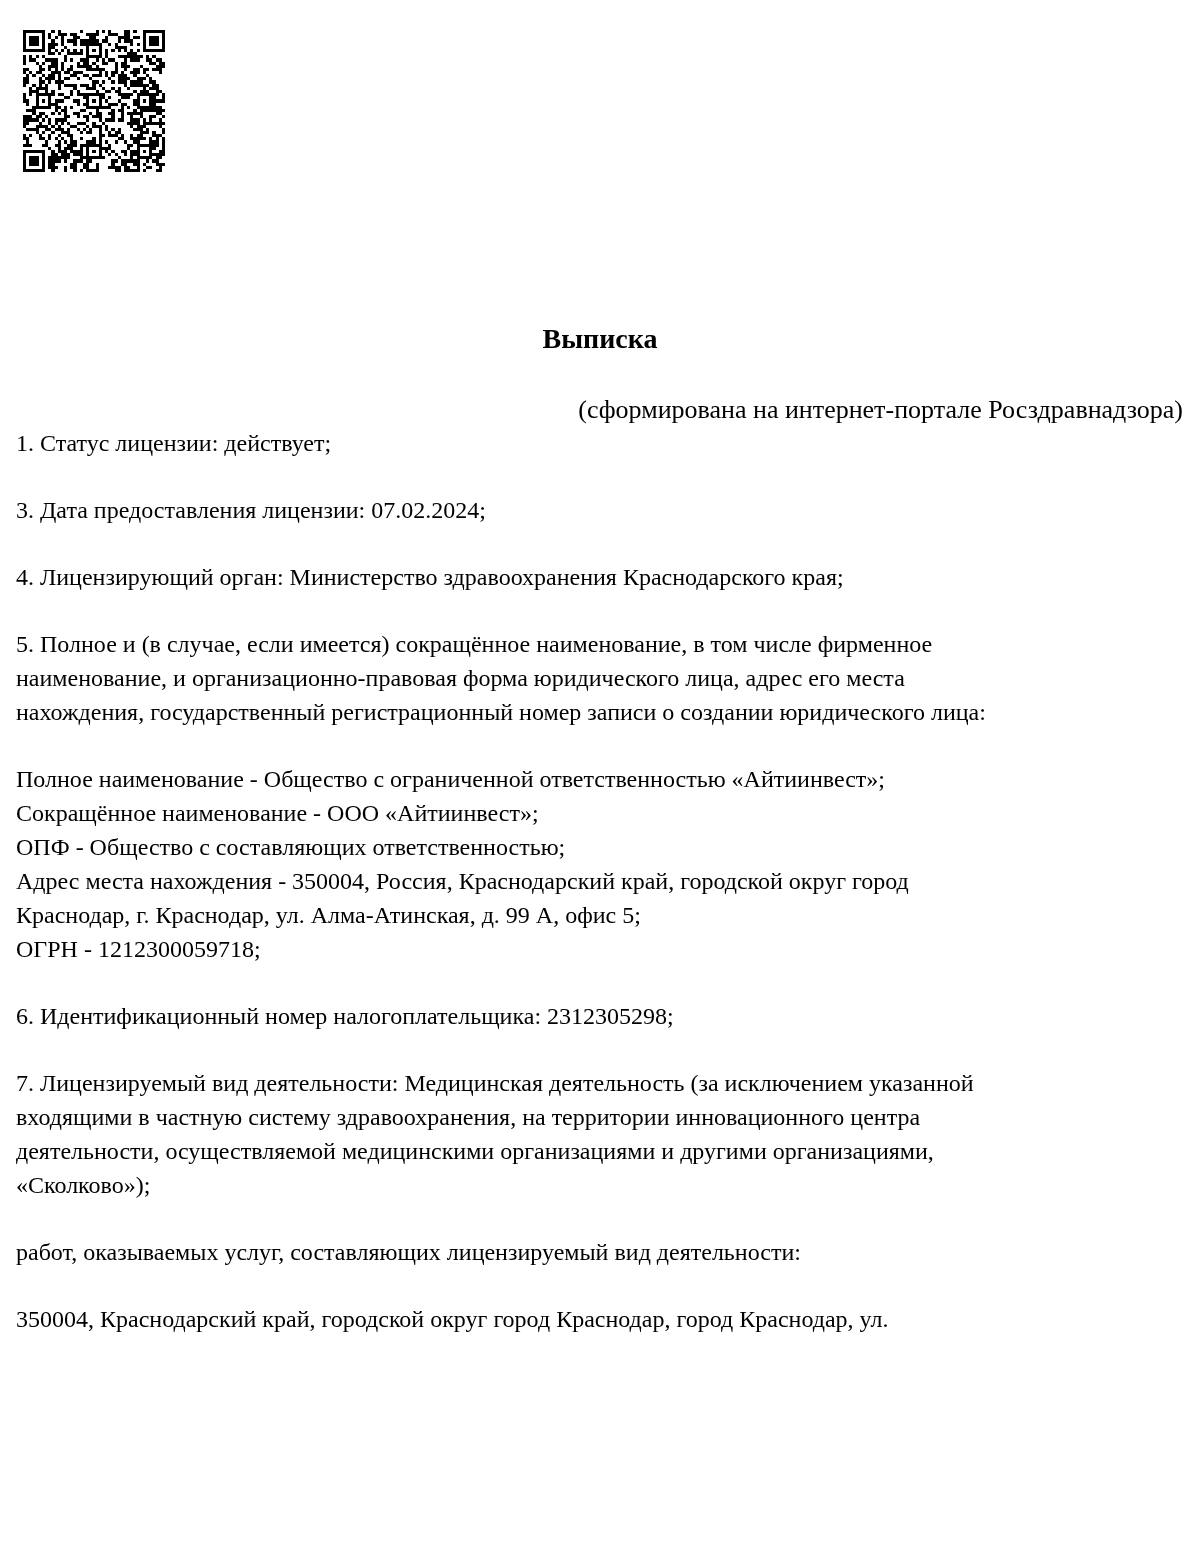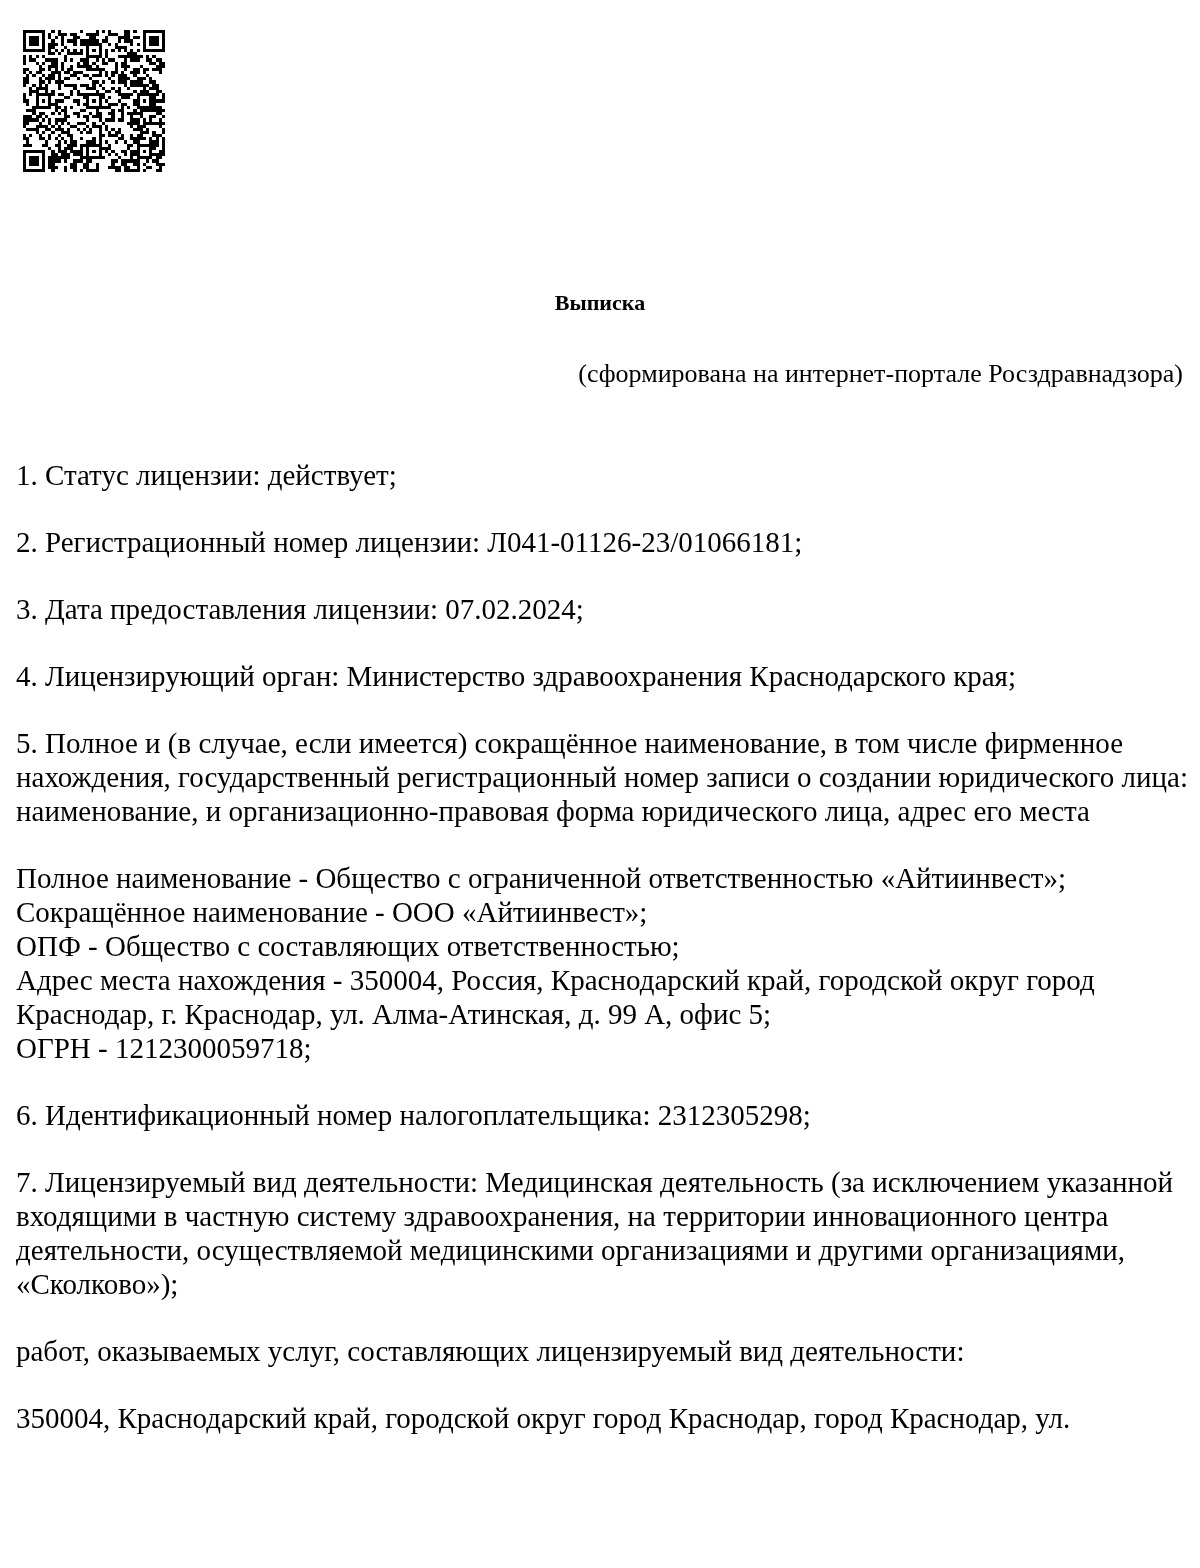--- a/index.html
+++ b/index.html
@@ -17,35 +17,35 @@
   .qr {
     position: absolute;
     left: 23px;
     top: 30px;
     width: 142px;
     height: 142px;
   }
   .title-block {
     text-align: center;
     font-weight: 700;
-    font-size: 22px;
+    font-size: 28px;
     line-height: 40px;
+    margin-top: 36px;
   }
   .note-line {
     margin-top: 34px;
     padding-right: 17px;
     text-align: right;
     font-size: 26px;
     line-height: 33px;
     padding-left: 30px;
   }
   .content {
-    margin-top: 68px;
     padding: 0 17px 0 16px;
-    font-size: 29px;
+    font-size: 24px;
     line-height: 34px;
   }
   .para + .para { margin-top: 33px; }
   .line { white-space: nowrap; }
 </style>
 </head>
 <body>
 
 <div class="page">
 
@@ -1047,36 +1047,33 @@
   </div>
 
   <div class="note-line">(сформирована на интернет-портале Росздравнадзора)</div>
 
   <div class="content">
 
     <div class="para">
       <div class="line">1. Статус лицензии: действует;</div>
     </div>
 
-    <div class="para">
-      <div class="line">2. Регистрационный номер лицензии: Л041-01126-23/01066181;</div>
-    </div>
 
     <div class="para">
       <div class="line">3. Дата предоставления лицензии: 07.02.2024;</div>
     </div>
 
     <div class="para">
       <div class="line">4. Лицензирующий орган: Министерство здравоохранения Краснодарского края;</div>
     </div>
 
     <div class="para">
       <div class="line">5. Полное и (в случае, если имеется) сокращённое наименование, в том числе фирменное</div>
+      <div class="line">наименование, и организационно-правовая форма юридического лица, адрес его места</div>
       <div class="line">нахождения, государственный регистрационный номер записи о создании юридического лица:</div>
-      <div class="line">наименование, и организационно-правовая форма юридического лица, адрес его места</div>
     </div>
 
     <div class="para">
       <div class="line">Полное наименование - Общество с ограниченной ответственностью «Айтиинвест»;</div>
       <div class="line">Сокращённое наименование - ООО «Айтиинвест»;</div>
       <div class="line">ОПФ - Общество с составляющих ответственностью;</div>
       <div class="line">Адрес места нахождения - 350004, Россия, Краснодарский край, городской округ город</div>
       <div class="line">Краснодар, г. Краснодар, ул. Алма-Атинская, д. 99 А, офис 5;</div>
       <div class="line">ОГРН - 1212300059718;</div>
     </div>

